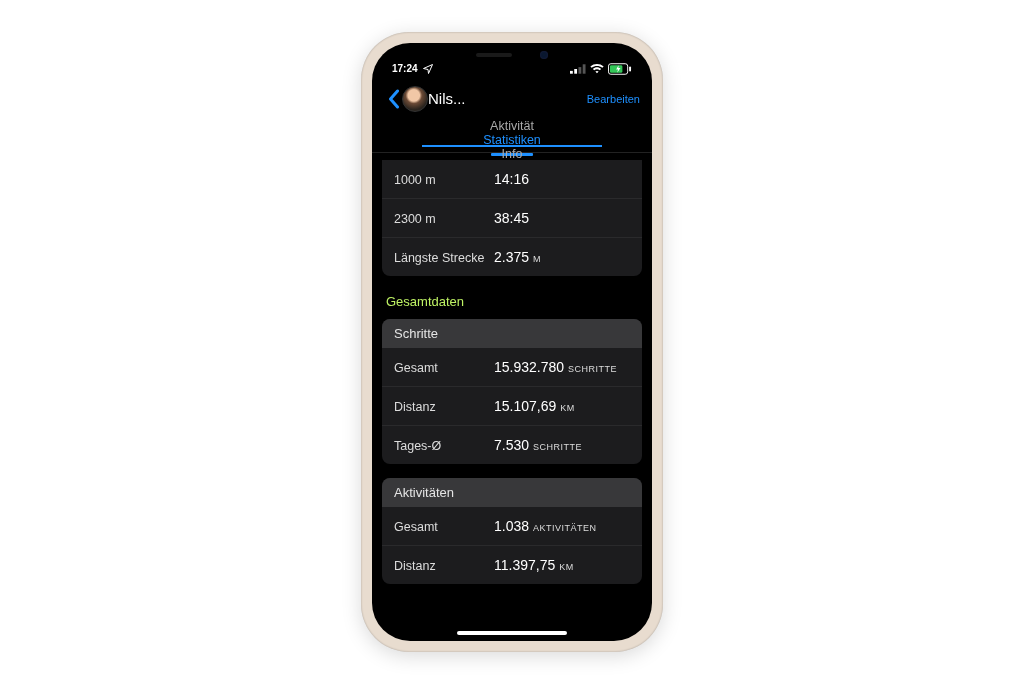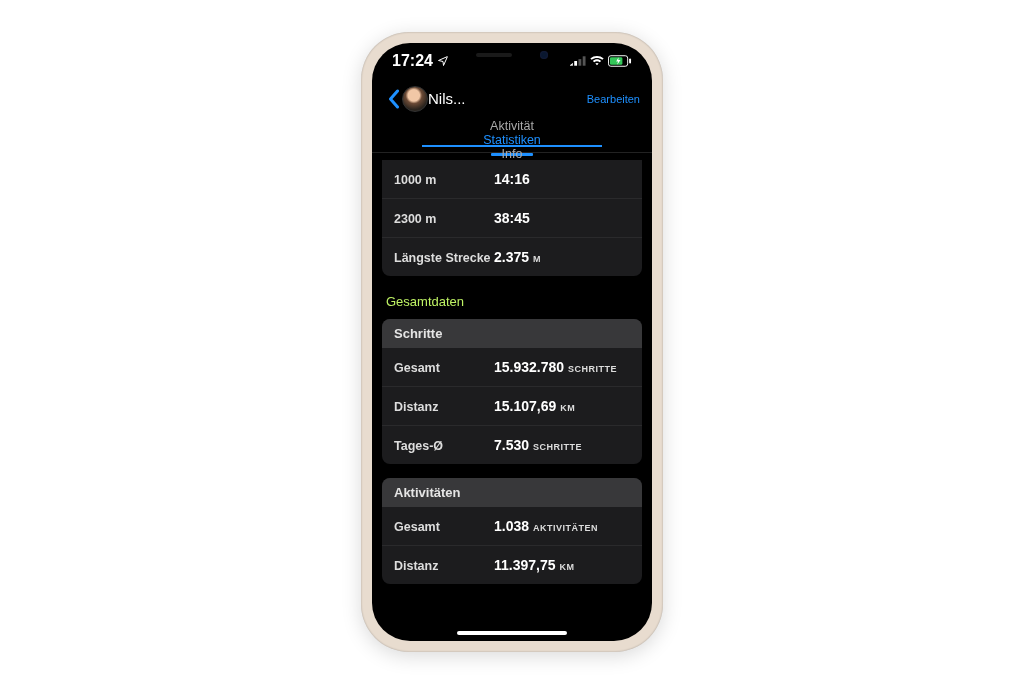--- a/index.html
+++ b/index.html
@@ -43,27 +43,27 @@
     z-index: 100;
     display:flex;
     align-items:center;
     justify-content:center;
     gap:28px;
   }
   .notch .speaker{width:36px;height:4px;background:#1a1a1a;border-radius:2px;}
   .notch .camera{width:8px;height:8px;background:#0a1830;border-radius:50%;box-shadow:inset 0 0 2px #224;}
   .status-bar {
     position: absolute;
-    top: 0; left: 0; right: 0;
+    top: 8px; left: 0; right: 0;
     height: 36px;
     display: flex;
     justify-content: space-between;
     align-items: center;
     padding: 0 20px;
-    font-size: 16px;
+    font-size: 10px;
     font-weight: 600;
     color: #fff;
     z-index: 50;
   }
   .status-left { display:flex; align-items:center; gap:4px;}
   .status-right { display:flex; align-items:center; gap:4px;}
   .status-right svg { display:block; }
   .content {
     position:absolute;
     top:36px; left:0; right:0; bottom:0;
@@ -112,21 +112,20 @@
   }
   .scroll {
     flex:1;
     overflow:hidden;
     padding:0 10px;
   }
   .card {
     background:#1c1c1e;
     border-radius:8px;
     margin-bottom:14px;
-    font-weight:bold;
   }
   .card.first{border-top-left-radius:0;border-top-right-radius:0;margin-top:4px;}
   .card-header {
     background:#38383a;
     padding:7px 12px;
     font-size:13px;
     color:#e5e5e5;
     border-top-left-radius:8px;
     border-top-right-radius:8px;
   }

